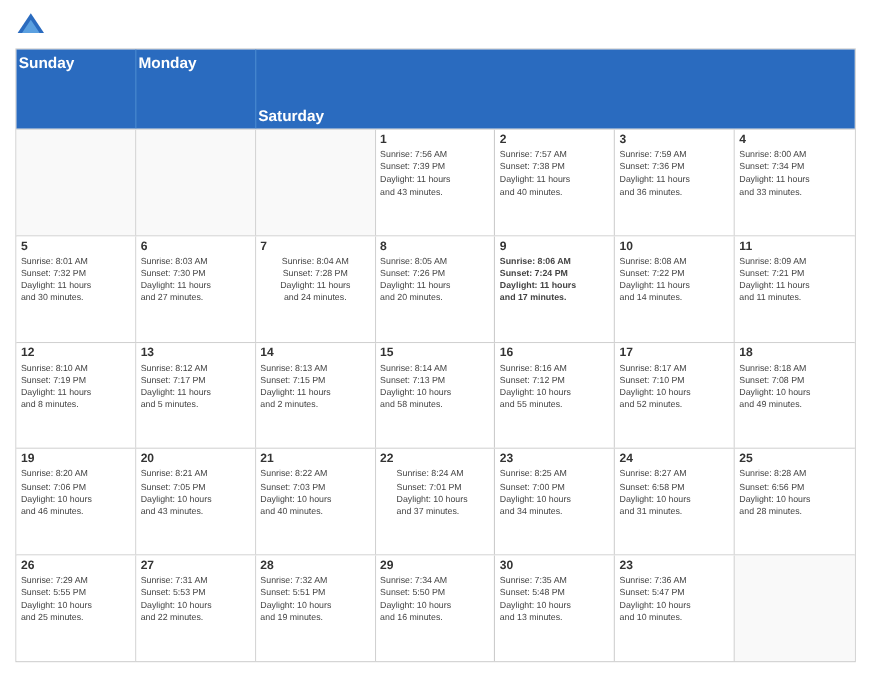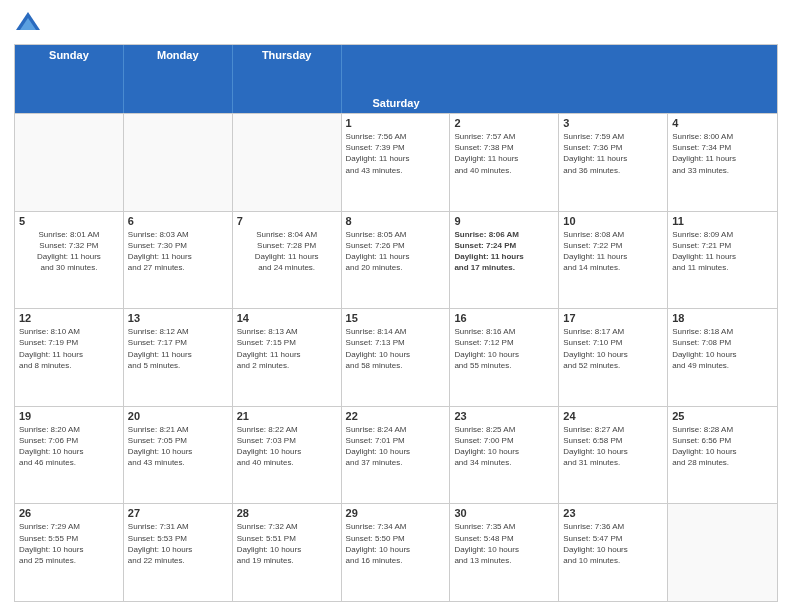--- a/index.html
+++ b/index.html
@@ -66,23 +66,22 @@
       flex-direction: column;
       border: 1px solid #ccc;
     }
     .day-headers {
       display: grid;
       grid-template-columns: repeat(7, 1fr);
       background: #2a6bbf;
     }
     .day-header {
       color: white;
-      font-size: 11px;
-      font-weight: bold;
-      text-align: center;
+      font-size: 14px;
+      font-weight: bold;
       padding: 4px 2px;
       border-right: 1px solid #4a8bd0;
     }
     .day-header:last-child { border-right: none; margin-top: 48px; }
     .calendar-body {
       flex: 1;
       display: flex;
       flex-direction: column;
     }
     .week-row {
@@ -132,21 +131,20 @@
     <div class="title-block">
       <div class="month-title"></div>
       <div class="subtitle"></div>
     </div>
   </div>
 
   <div class="calendar">
     <div class="day-headers">
     <div class="day-header">Sunday</div>
         <div class="day-header">Monday</div>
-        <div class="day-header">Thursday</div>
         <div class="day-header">Saturday</div>
       </div>
     <div class="calendar-body">
     <div class="week-row">
           <div class="day-cell empty"></div>
           <div class="day-cell empty"></div>
           <div class="day-cell empty"></div>
           <div class="day-cell">
             <div class="day-number">1</div>
             <div class="day-info" style="white-space: pre-line;">Sunrise: 7:56 AM
@@ -172,21 +170,21 @@
             <div class="day-number">4</div>
             <div class="day-info" style="white-space: pre-line;">Sunrise: 8:00 AM
 Sunset: 7:34 PM
 Daylight: 11 hours
 and 33 minutes.</div>
           </div>
         </div>
         <div class="week-row">
           <div class="day-cell">
             <div class="day-number">5</div>
-            <div class="day-info" style="white-space: pre-line; text-align: center;">Sunrise: 8:01 AM
+            <div class="day-info" style="white-space: pre-line;">Sunrise: 8:01 AM
 Sunset: 7:32 PM
 Daylight: 11 hours
 and 30 minutes.</div>
           </div>
           <div class="day-cell">
             <div class="day-number">6</div>
             <div class="day-info" style="white-space: pre-line;">Sunrise: 8:03 AM
 Sunset: 7:30 PM
 Daylight: 11 hours
 and 27 minutes.</div>
@@ -295,21 +293,21 @@
           </div>
           <div class="day-cell">
             <div class="day-number">21</div>
             <div class="day-info" style="white-space: pre-line;">Sunrise: 8:22 AM
 Sunset: 7:03 PM
 Daylight: 10 hours
 and 40 minutes.</div>
           </div>
           <div class="day-cell">
             <div class="day-number">22</div>
-            <div class="day-info" style="white-space: pre-line;">Sunrise: 8:24 AM
+            <div class="day-info" style="white-space: pre-line; margin-left: 15px;">Sunrise: 8:24 AM
 Sunset: 7:01 PM
 Daylight: 10 hours
 and 37 minutes.</div>
           </div>
           <div class="day-cell">
             <div class="day-number">23</div>
             <div class="day-info" style="white-space: pre-line;">Sunrise: 8:25 AM
 Sunset: 7:00 PM
 Daylight: 10 hours
 and 34 minutes.</div>

